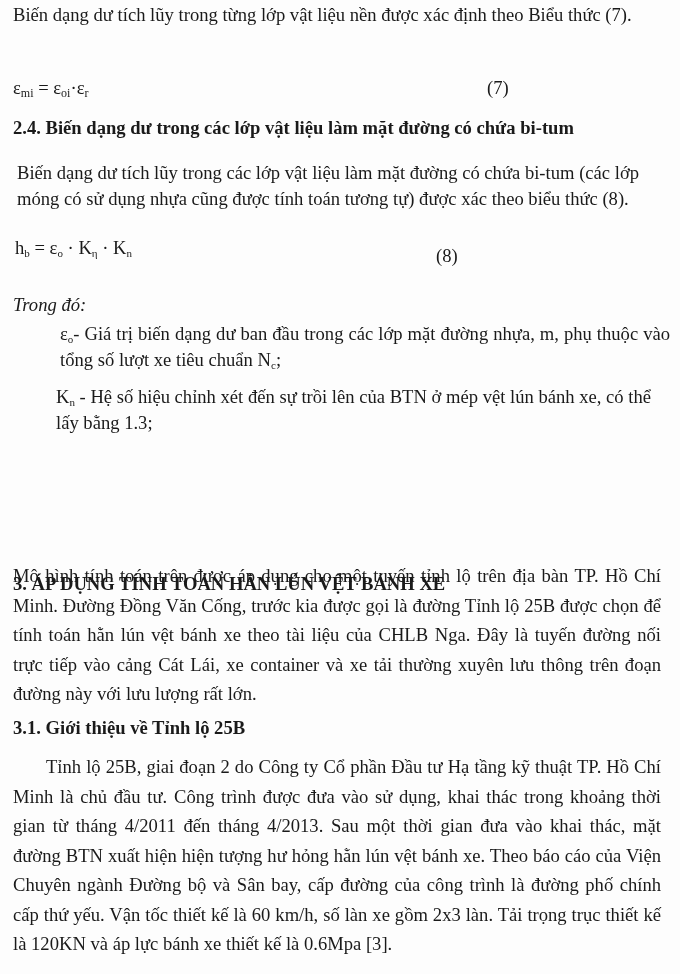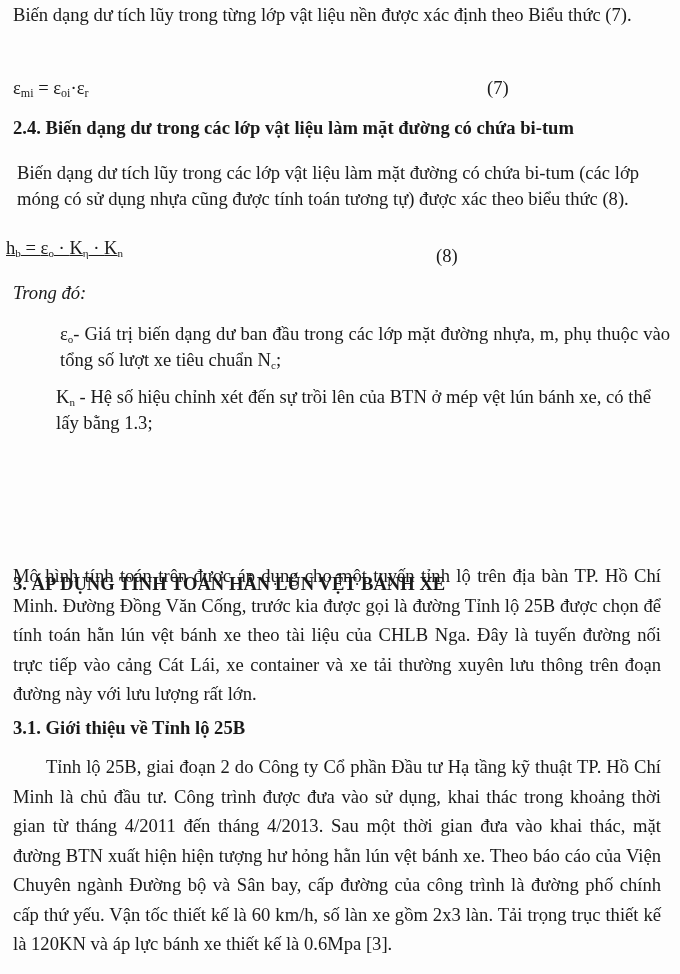--- a/index.html
+++ b/index.html
@@ -31,26 +31,26 @@
 
   <div class="line" style="top:75px;">
     <span>ε</span><sub>mi</sub><span> = </span><span>ε</span><sub>oi</sub><span>·</span><span>ε</span><sub>r</sub>
   </div>
   <div class="eqnum" style="left:487px;top:75px;">(7)</div>
 
   <div class="line h" style="top:115px;">2.4. Biến dạng dư trong các lớp vật liệu làm mặt đường có chứa bi-tum</div>
 
   <p class="blk" style="top:156px;margin:4px;width:640px;">Biến dạng dư tích lũy trong các lớp vật liệu làm mặt đường có chứa bi-tum (các lớp móng có sử dụng nhựa cũng được tính toán tương tự) được xác theo biểu thức (8).</p>
 
-  <div class="line" style="top:235px;left:6px;text-decoration:underline;">
+  <div class="line" style="top:235px;left:15px;">
     <span>h</span><sub class="sm">b</sub><span> = </span><span>ε</span><sub class="sm">o</sub><span> · </span><span>K</span><sub class="sm">η</sub><span> · </span><span>K</span><sub class="sm">n</sub>
   </div>
   <div class="eqnum" style="left:436px;top:243px;">(8)</div>
 
-  <div class="line it" style="top:280px;">Trong đó:</div>
+  <div class="line it" style="top:292px;">Trong đó:</div>
 
   <p class="def just" style="top:313px;margin:8px;"><span>ε</span><sub class="sm">o</sub><span>- Giá trị biến dạng dư ban đầu trong các lớp mặt đường nhựa, m, phụ thuộc vào tổng số lượt xe tiêu chuẩn N</span><sub class="sm">c</sub><span>;</span></p>
 
   <p class="def" style="top:380px;margin:4px;"><span>K</span><sub class="sm">n</sub><span> - Hệ số hiệu chỉnh xét đến sự trồi lên của BTN ở mép vệt lún bánh xe, có thể lấy bằng 1.3;</span></p>
 
 
   <div class="line h" style="top:535px;margin-top:36px;">3. ÁP DỤNG TÍNH TOÁN HẰN LÚN VỆT BÁNH XE</div>
 
   <p class="blk just" style="top:561px;margin:0;line-height:29.5px;">Mô hình tính toán trên được áp dụng cho một tuyến tỉnh lộ trên địa bàn TP. Hồ Chí Minh. Đường Đồng Văn Cống, trước kia được gọi là đường Tỉnh lộ 25B được chọn để tính toán hằn lún vệt bánh xe theo tài liệu của CHLB Nga. Đây là tuyến đường nối trực tiếp vào cảng Cát Lái, xe container và xe tải thường xuyên lưu thông trên đoạn đường này với lưu lượng rất lớn.</p>
 

